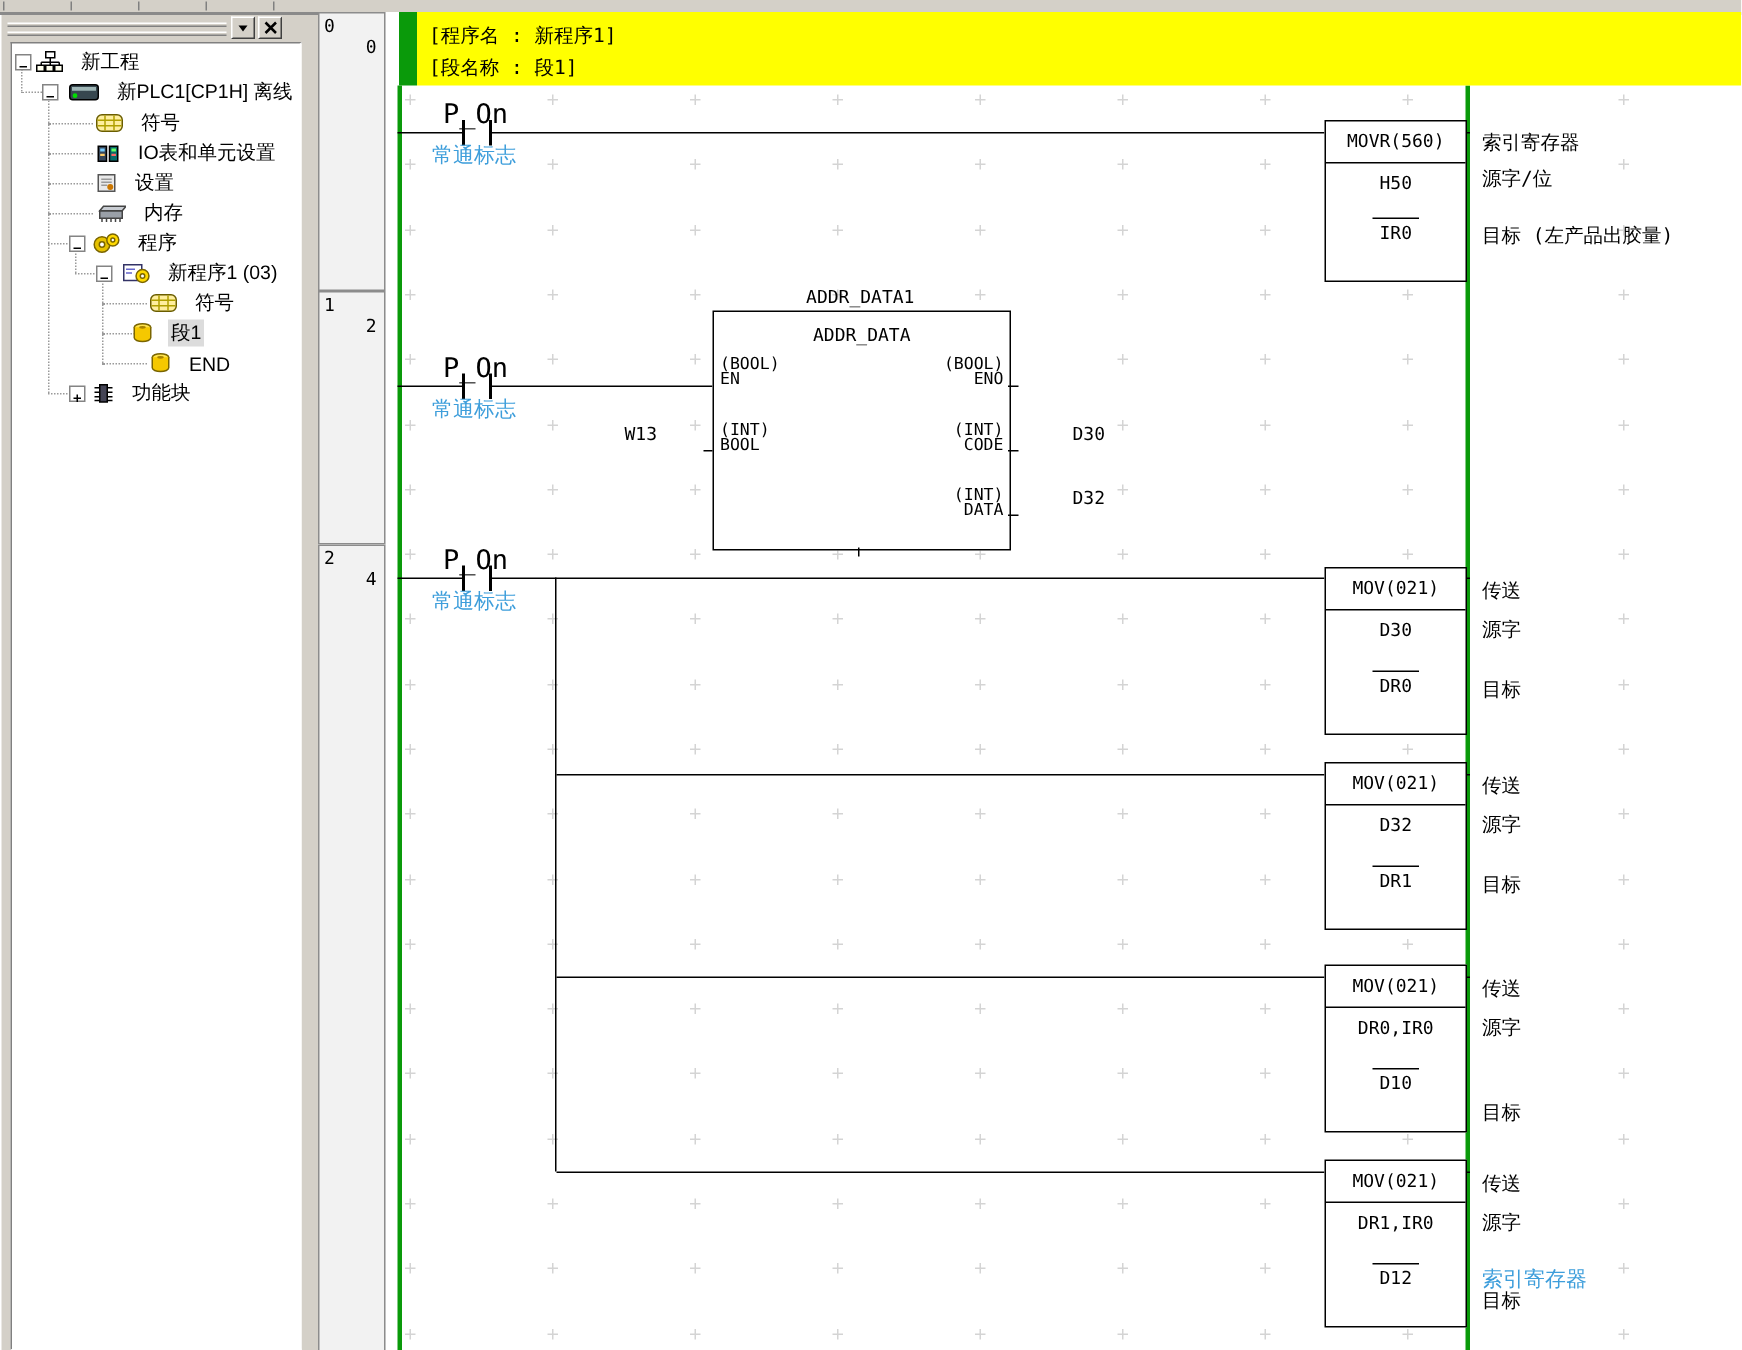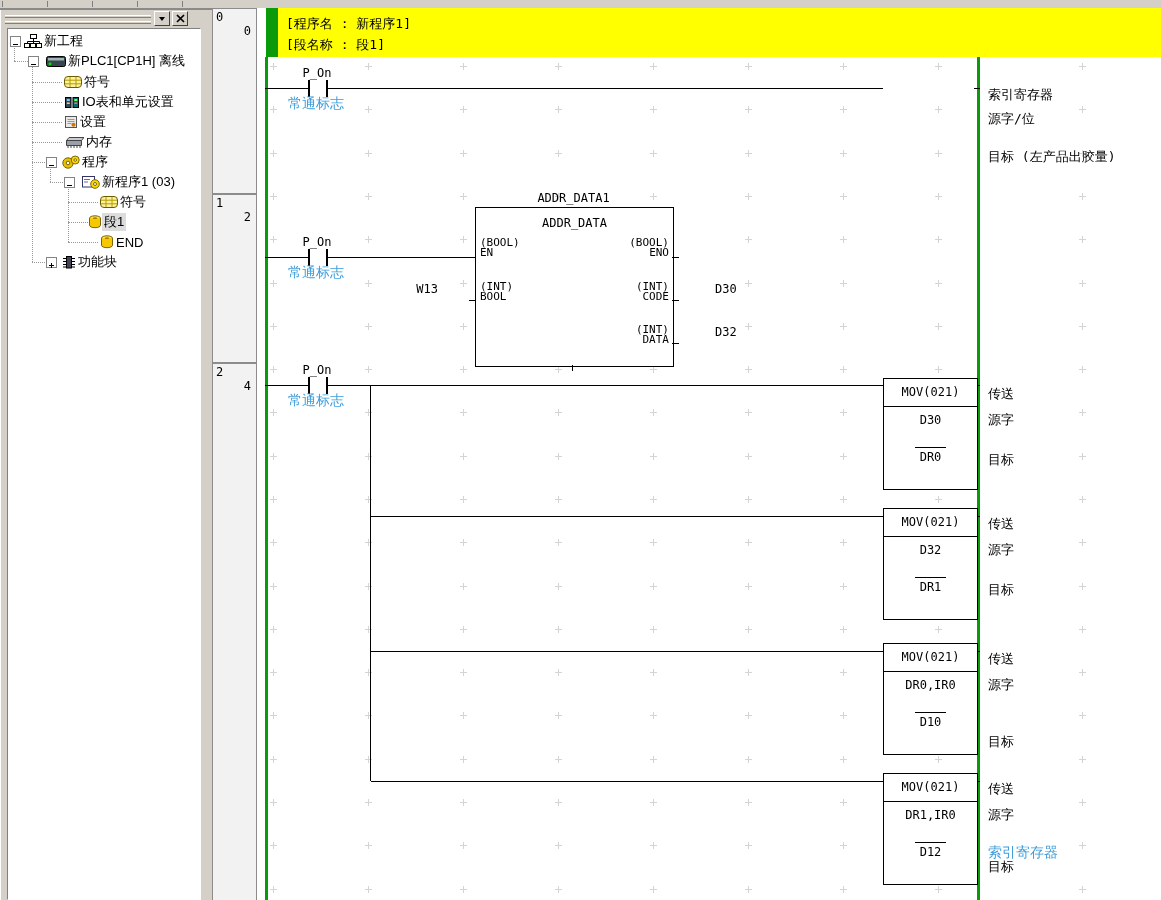--- a/index.html
+++ b/index.html
@@ -8,21 +8,21 @@
   
   .topstrip{position:absolute;left:0;top:0;width:1161px;height:8px;background:#D4D0C8;border-bottom:2px solid #8a8a8a;}
   .topstrip i{position:absolute;top:1px;width:1px;height:6px;background:#808080;}
   
   .panel{position:absolute;left:0;top:10px;width:211px;height:890px;background:#D4D0C8;border-left:1px solid #fff;}
   .grip{position:absolute;left:4px;top:2px;width:146px;height:12px;}
   .grip b{display:block;height:1px;margin:3px 0 2px 0;border-top:1px solid #ffffff;border-bottom:1px solid #808080;}
   .tbtn{position:absolute;top:1px;width:16px;height:15px;background:#D4D0C8;border:1px solid;border-color:#ffffff #404040 #404040 #ffffff;padding:0;display:flex;align-items:center;justify-content:center;cursor:default;}
   .caret{width:0;height:0;border:3px solid transparent;border-top:4px solid #000;margin-top:3px;}
   .tree{position:absolute;left:6px;top:18px;width:192px;height:870px;background:#fff;border:1px solid;border-color:#808080 #ffffff #ffffff #808080;overflow:hidden;font-size:13px;}
-  .trow{position:absolute;height:18px;display:flex;align-items:center;gap:0;white-space:nowrap;}
+  .trow{position:absolute;height:18px;display:flex;align-items:center;gap:10px;white-space:nowrap;}
   .trow .lbl{padding:0 2px;}
   .trow .sel{background:#DCDCDC;}
   .texp{position:absolute;width:9px;height:9px;background:#fff;border:1px solid #848484;box-sizing:content-box;}
   .dot-v{position:absolute;width:0;border-left:1px dotted #9a9a9a;}
   .dot-h{position:absolute;height:0;border-top:1px dotted #9a9a9a;}
   
   .ladder{position:absolute;left:212px;top:8px;width:949px;height:892px;background:#fff;}
   .mcol{position:absolute;left:0;top:0;width:46px;height:892px;}
   .mcell{position:absolute;left:0;width:43px;background:#F2F2F2;border:1px solid #8C8C8C;font-family:"DejaVu Sans Mono",monospace;font-size:12px;}
   .rno{position:absolute;left:3px;top:1px;}
@@ -35,21 +35,21 @@
   .lrail,.rrail{position:absolute;top:49px;width:3px;height:843px;background:#0A9A0A;}
   .lrail{left:7px;}
   .rrail{left:719px;}
   .rc-green{position:absolute;left:8px;top:0;width:12px;height:49px;background:#0A9A0A;}
   .rc-yellow{position:absolute;left:20px;top:0;width:883px;height:49px;background:#FFFF00;font-size:13px;}
   .rc-yellow div{position:absolute;left:8px;white-space:nowrap;}
   .wh{position:absolute;height:1px;background:#000;}
   .wv{position:absolute;width:1px;background:#000;}
   .leg{position:absolute;width:2px;height:17px;background:#000;}
   .contact{position:absolute;width:58px;}
-  .c-label{position:absolute;left:0;top:0;width:58px;text-align:center;font-size:12px;}
+  .c-label{position:absolute;left:0;top:0;width:58px;text-align:center;font-size:18px;}
   .c-comment{position:absolute;left:0;top:29px;font-size:14px;color:#3E9EDB;white-space:nowrap;}
   .blk{position:absolute;width:93px;background:#fff;border:1px solid #000;text-align:center;font-size:12px;}
   .bt{height:27px;line-height:27px;border-bottom:1px solid #000;white-space:nowrap;}
   .bsrc{margin-top:6px;}
   .bdst{position:absolute;left:0;right:0;text-align:center;}
   .ovl{display:inline-block;border-top:1px solid #000;padding:2px 5px 0 5px;}
   .fbinst{position:absolute;width:197px;text-align:center;font-size:12px;}
   .fb{position:absolute;background:#fff;border:1px solid #000;}
   .fbt{text-align:center;margin-top:8px;font-size:12px;}
   .pin{position:absolute;font-size:11px;line-height:10px;white-space:pre;}
@@ -438,20 +438,25 @@
 
       <div class="wh" style="left:7px;top:80px;width:43px"></div>
       <div class="wh" style="left:70px;top:80px;width:555px"></div>
       <div class="wh" style="left:716px;top:80px;width:6px"></div>
       <div class="contact" style="left:30px;top:58px">
         <div class="c-label">P_On</div>
         <div class="leg" style="left:20px;top:14px"></div>
         <div class="leg" style="left:38px;top:14px"></div>
         <div class="c-comment">常通标志</div>
       </div>
+      <div class="blk" style="left:625px;top:72px;height:106px">
+        <div class="bt">MOVR(560)</div>
+        <div class="bsrc">H50</div>
+        <div class="bdst" style="top:64px"><span class="ovl">IR0</span></div>
+      </div>
       <div class="cmt" style="left:730px;top:78px">索引寄存器</div>
       <div class="cmt" style="left:730px;top:102px">源字/位</div>
       <div class="cmt" style="left:730px;top:140px">目标 (左产品出胶量)</div>
 
       <div class="wh" style="left:7px;top:249px;width:43px"></div>
       <div class="wh" style="left:70px;top:249px;width:147px"></div>
       <div class="contact" style="left:30px;top:227px">
         <div class="c-label">P_On</div>
         <div class="leg" style="left:20px;top:14px"></div>
         <div class="leg" style="left:38px;top:14px"></div>

